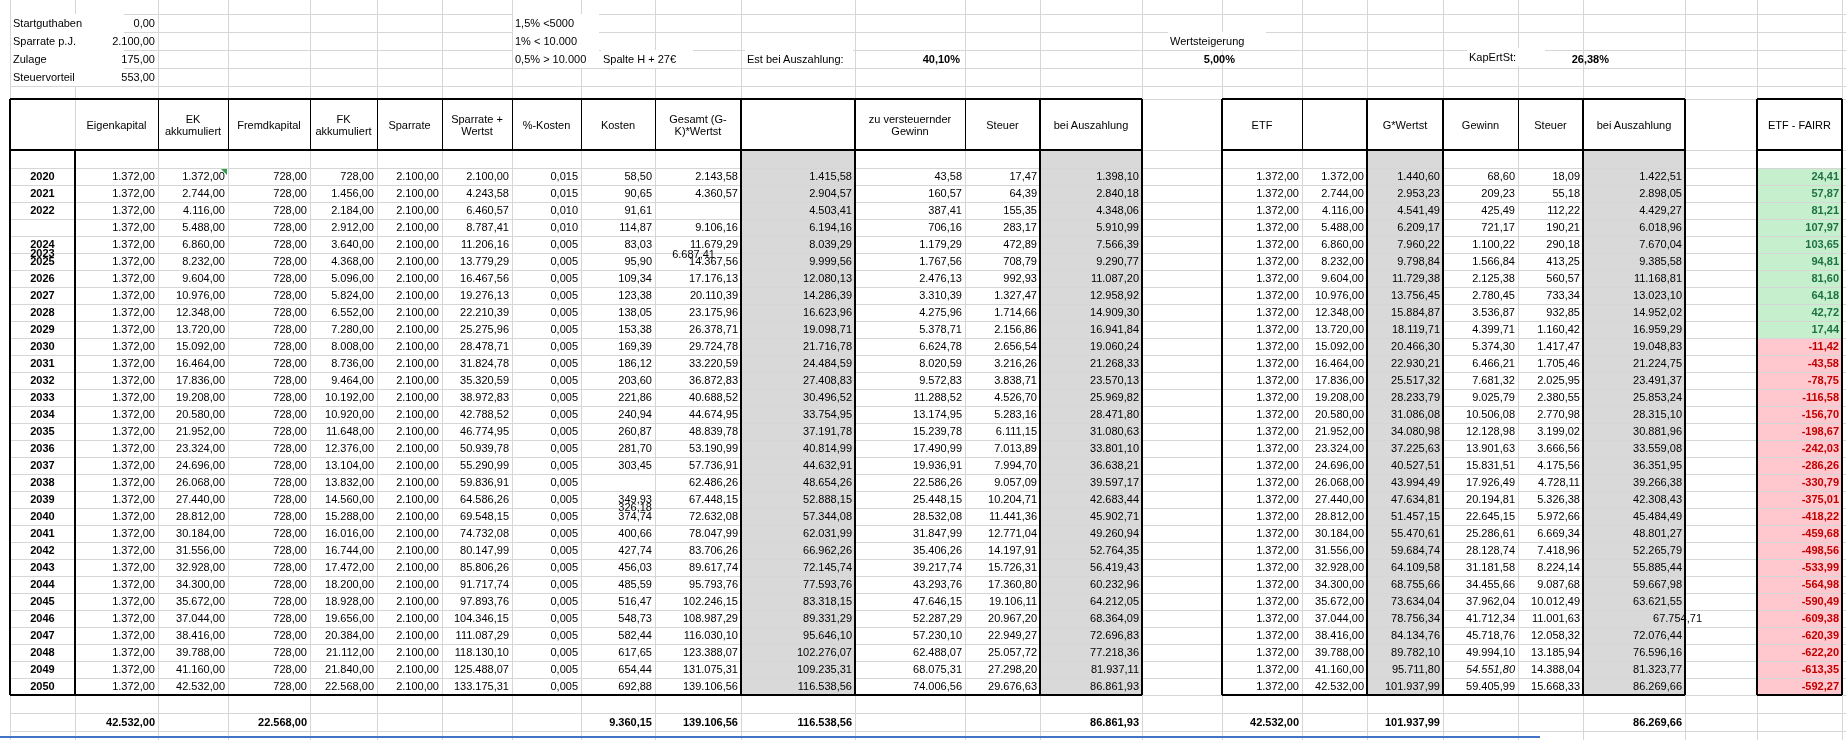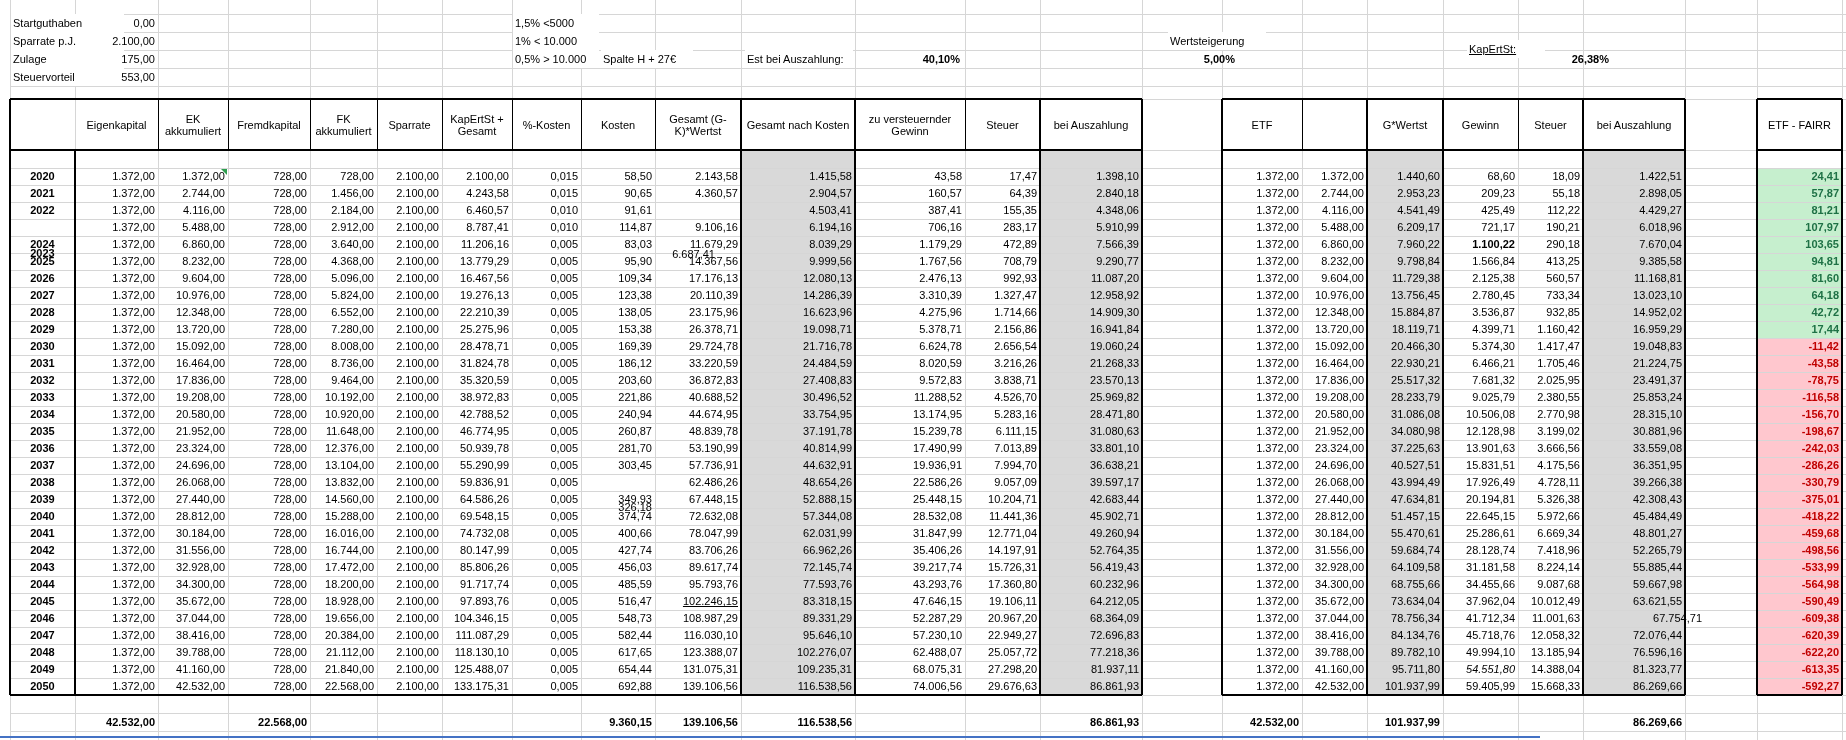--- a/index.html
+++ b/index.html
@@ -102,32 +102,31 @@
     <div class="cell lbl" style="left: 11px; top: 68px; width: 113px; height: 18px; line-height: 18px;">Steuervorteil</div>
     <div class="cell num" style="left: 75px; top: 68px; width: 83px; height: 18px; line-height: 18px;">553,00</div>
     <div class="cell lbl" style="left: 513px; top: 14px; width: 86px; height: 18px; line-height: 18px;">1,5% &lt;5000</div>
     <div class="cell lbl" style="left: 513px; top: 32px; width: 86px; height: 18px; line-height: 18px;">1% &lt; 10.000</div>
     <div class="cell lbl" style="left: 513px; top: 50px; width: 86px; height: 18px; line-height: 18px;">0,5% &gt; 10.000</div>
     <div class="cell lbl" style="left: 601px; top: 50px; width: 92px; height: 18px; line-height: 18px;">Spalte H + 27€</div>
     <div class="cell lbl" style="left: 745px; top: 50px; width: 108px; height: 18px; line-height: 18px;">Est bei Auszahlung:</div>
     <div class="cell pb" style="left: 880px; top: 50px; width: 83px; height: 18px; line-height: 18px;">40,10%</div>
     <div class="cell lbl" style="left: 1168px; top: 32px; width: 98px; height: 18px; line-height: 18px;">Wertsteigerung</div>
     <div class="cell pb" style="left: 1170px; top: 50px; width: 68px; height: 18px; line-height: 18px;">5,00%</div>
-    <div class="cell lbl" style="left: 1467px; top: 40px; width: 78px; height: 18px; line-height: 18px; text-decoration: underline;">KapErtSt:</div>
+    <div class="cell lbl" style="left: 1467px; top: 48px; width: 78px; height: 18px; line-height: 18px;">KapErtSt:</div>
     <div class="cell pb" style="left: 1540px; top: 50px; width: 72px; height: 18px; line-height: 18px;">26,38%</div>
     <div class="cell hdr" style="left: 75px; top: 99px; width: 83px; height: 51px;">Eigenkapital</div>
     <div class="cell hdr" style="left: 158px; top: 99px; width: 70px; height: 51px;">EK akkumuliert</div>
     <div class="cell hdr" style="left: 228px; top: 99px; width: 82px; height: 51px;">Fremdkapital</div>
     <div class="cell hdr" style="left: 310px; top: 99px; width: 67px; height: 51px;">FK akkumuliert</div>
     <div class="cell hdr" style="left: 377px; top: 99px; width: 65px; height: 51px;">Sparrate</div>
-    <div class="cell hdr" style="left: 442px; top: 99px; width: 70px; height: 51px;">KapErtSt + Gesamt</div>
+    <div class="cell hdr" style="left: 442px; top: 99px; width: 70px; height: 51px;">Sparrate + Wertst</div>
     <div class="cell hdr" style="left: 512px; top: 99px; width: 69px; height: 51px;">%-Kosten</div>
     <div class="cell hdr" style="left: 581px; top: 99px; width: 74px; height: 51px;">Kosten</div>
     <div class="cell hdr" style="left: 655px; top: 99px; width: 86px; height: 51px;">Gesamt (G-K)*Wertst</div>
-    <div class="cell hdr" style="left: 741px; top: 99px; width: 114px; height: 51px;">Gesamt nach Kosten</div>
     <div class="cell hdr" style="left: 855px; top: 99px; width: 110px; height: 51px;">zu versteuernder Gewinn</div>
     <div class="cell hdr" style="left: 965px; top: 99px; width: 75px; height: 51px;">Steuer</div>
     <div class="cell hdr" style="left: 1040px; top: 99px; width: 102px; height: 51px;">bei Auszahlung</div>
     <div class="cell hdr" style="left: 1222px; top: 99px; width: 80px; height: 51px;">ETF</div>
     <div class="cell hdr" style="left: 1367px; top: 99px; width: 76px; height: 51px;">G*Wertst</div>
     <div class="cell hdr" style="left: 1443px; top: 99px; width: 75px; height: 51px;">Gewinn</div>
     <div class="cell hdr" style="left: 1518px; top: 99px; width: 65px; height: 51px;">Steuer</div>
     <div class="cell hdr" style="left: 1583px; top: 99px; width: 102px; height: 51px;">bei Auszahlung</div>
     <div class="cell hdr" style="left: 1757px; top: 99px; width: 85px; height: 51px;">ETF - FAIRR</div>
     <div class="cell yr" style="left: 10px; top: 168px; width: 65px; height: 17px; line-height: 17px;">2020</div>
@@ -482,21 +481,21 @@
     <div class="cell num" style="left: 1040px; top: 576px; width: 102px; height: 17px; line-height: 17px;">60.232,96</div>
     <div class="cell yr" style="left: 10px; top: 593px; width: 65px; height: 17px; line-height: 17px;">2045</div>
     <div class="cell num" style="left: 75px; top: 593px; width: 83px; height: 17px; line-height: 17px;">1.372,00</div>
     <div class="cell num" style="left: 158px; top: 593px; width: 70px; height: 17px; line-height: 17px;">35.672,00</div>
     <div class="cell num" style="left: 228px; top: 593px; width: 82px; height: 17px; line-height: 17px;">728,00</div>
     <div class="cell num" style="left: 310px; top: 593px; width: 67px; height: 17px; line-height: 17px;">18.928,00</div>
     <div class="cell num" style="left: 377px; top: 593px; width: 65px; height: 17px; line-height: 17px;">2.100,00</div>
     <div class="cell num" style="left: 442px; top: 593px; width: 70px; height: 17px; line-height: 17px;">97.893,76</div>
     <div class="cell num" style="left: 512px; top: 593px; width: 69px; height: 17px; line-height: 17px;">0,005</div>
     <div class="cell num" style="left: 581px; top: 593px; width: 74px; height: 17px; line-height: 17px;">516,47</div>
-    <div class="cell num" style="left: 655px; top: 593px; width: 86px; height: 17px; line-height: 17px; text-decoration: underline;">102.246,15</div>
+    <div class="cell num" style="left: 655px; top: 593px; width: 86px; height: 17px; line-height: 17px;">102.246,15</div>
     <div class="cell num" style="left: 741px; top: 593px; width: 114px; height: 17px; line-height: 17px;">83.318,15</div>
     <div class="cell num" style="left: 855px; top: 593px; width: 110px; height: 17px; line-height: 17px;">47.646,15</div>
     <div class="cell num" style="left: 965px; top: 593px; width: 75px; height: 17px; line-height: 17px;">19.106,11</div>
     <div class="cell num" style="left: 1040px; top: 593px; width: 102px; height: 17px; line-height: 17px;">64.212,05</div>
     <div class="cell yr" style="left: 10px; top: 610px; width: 65px; height: 17px; line-height: 17px;">2046</div>
     <div class="cell num" style="left: 75px; top: 610px; width: 83px; height: 17px; line-height: 17px;">1.372,00</div>
     <div class="cell num" style="left: 158px; top: 610px; width: 70px; height: 17px; line-height: 17px;">37.044,00</div>
     <div class="cell num" style="left: 228px; top: 610px; width: 82px; height: 17px; line-height: 17px;">728,00</div>
     <div class="cell num" style="left: 310px; top: 610px; width: 67px; height: 17px; line-height: 17px;">19.656,00</div>
     <div class="cell num" style="left: 377px; top: 610px; width: 65px; height: 17px; line-height: 17px;">2.100,00</div>
@@ -584,21 +583,21 @@
     <div class="cell num" style="left: 1583px; top: 202px; width: 102px; height: 17px; line-height: 17px;">4.429,27</div>
     <div class="cell num" style="left: 1222px; top: 219px; width: 80px; height: 17px; line-height: 17px;">1.372,00</div>
     <div class="cell num" style="left: 1302px; top: 219px; width: 65px; height: 17px; line-height: 17px;">5.488,00</div>
     <div class="cell num" style="left: 1367px; top: 219px; width: 76px; height: 17px; line-height: 17px;">6.209,17</div>
     <div class="cell num" style="left: 1443px; top: 219px; width: 75px; height: 17px; line-height: 17px;">721,17</div>
     <div class="cell num" style="left: 1518px; top: 219px; width: 65px; height: 17px; line-height: 17px;">190,21</div>
     <div class="cell num" style="left: 1583px; top: 219px; width: 102px; height: 17px; line-height: 17px;">6.018,96</div>
     <div class="cell num" style="left: 1222px; top: 236px; width: 80px; height: 17px; line-height: 17px;">1.372,00</div>
     <div class="cell num" style="left: 1302px; top: 236px; width: 65px; height: 17px; line-height: 17px;">6.860,00</div>
     <div class="cell num" style="left: 1367px; top: 236px; width: 76px; height: 17px; line-height: 17px;">7.960,22</div>
-    <div class="cell num" style="left: 1443px; top: 236px; width: 75px; height: 17px; line-height: 17px; font-weight: bold;">1.100,22</div>
+    <div class="cell num" style="left: 1443px; top: 236px; width: 75px; height: 17px; line-height: 17px;">1.100,22</div>
     <div class="cell num" style="left: 1518px; top: 236px; width: 65px; height: 17px; line-height: 17px;">290,18</div>
     <div class="cell num" style="left: 1583px; top: 236px; width: 102px; height: 17px; line-height: 17px;">7.670,04</div>
     <div class="cell num" style="left: 1222px; top: 253px; width: 80px; height: 17px; line-height: 17px;">1.372,00</div>
     <div class="cell num" style="left: 1302px; top: 253px; width: 65px; height: 17px; line-height: 17px;">8.232,00</div>
     <div class="cell num" style="left: 1367px; top: 253px; width: 76px; height: 17px; line-height: 17px;">9.798,84</div>
     <div class="cell num" style="left: 1443px; top: 253px; width: 75px; height: 17px; line-height: 17px;">1.566,84</div>
     <div class="cell num" style="left: 1518px; top: 253px; width: 65px; height: 17px; line-height: 17px;">413,25</div>
     <div class="cell num" style="left: 1583px; top: 253px; width: 102px; height: 17px; line-height: 17px;">9.385,58</div>
     <div class="cell num" style="left: 1222px; top: 270px; width: 80px; height: 17px; line-height: 17px;">1.372,00</div>
     <div class="cell num" style="left: 1302px; top: 270px; width: 65px; height: 17px; line-height: 17px;">9.604,00</div>

